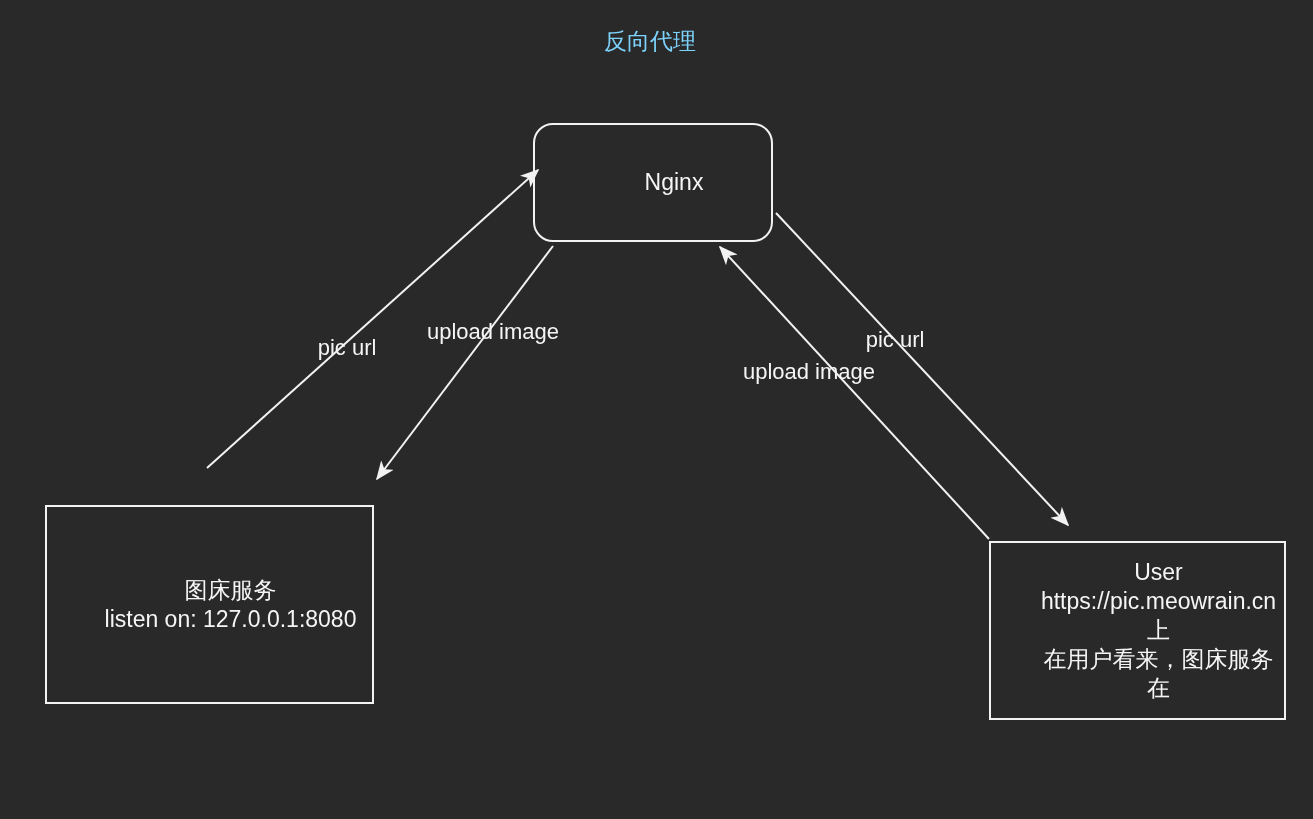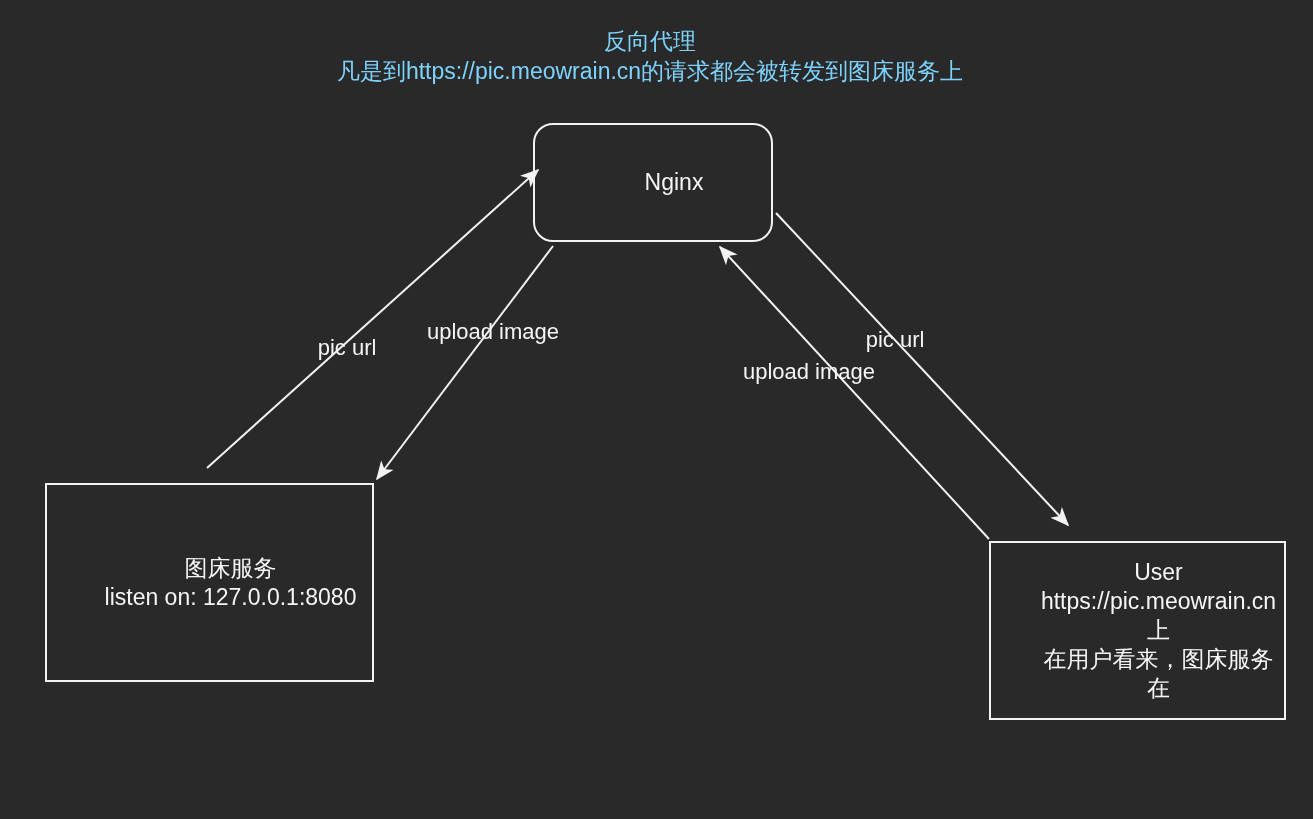--- a/index.html
+++ b/index.html
@@ -61,21 +61,21 @@
   }
   .node-nginx {
     left: 533px;
     top: 123px;
     width: 240px;
     height: 119px;
     border-radius: 20px;
   }
   .node-image-service {
     left: 45px;
-    top: 483px;
+    top: 505px;
     width: 329px;
     height: 199px;
   }
   .node-user {
     left: 989px;
     top: 541px;
     width: 297px;
     height: 179px;
     text-align: center;
   }
@@ -104,21 +104,20 @@
       </marker>
     </defs>
     <line x1="207" y1="468" x2="538" y2="170" marker-end="url(#arrow-classic)"></line>
     <line x1="553" y1="246" x2="377" y2="479" marker-end="url(#arrow-classic)"></line>
     <line x1="989" y1="539" x2="720" y2="247" marker-end="url(#arrow-classic)"></line>
     <line x1="776" y1="213" x2="1068" y2="525" marker-end="url(#arrow-classic)"></line>
   </svg>
 
   <div class="diagram-title">
     <div>反向代理</div>
-    <div>凡是到https://pic.meowrain.cn的请求都会被转发到图床服务上</div>
   </div>
 
   <div class="node node-nginx">
     <div>Nginx</div>
   </div>
 
   <div class="node node-image-service">
     <div>图床服务</div>
     <div>listen on: 127.0.0.1:8080</div>
   </div>

